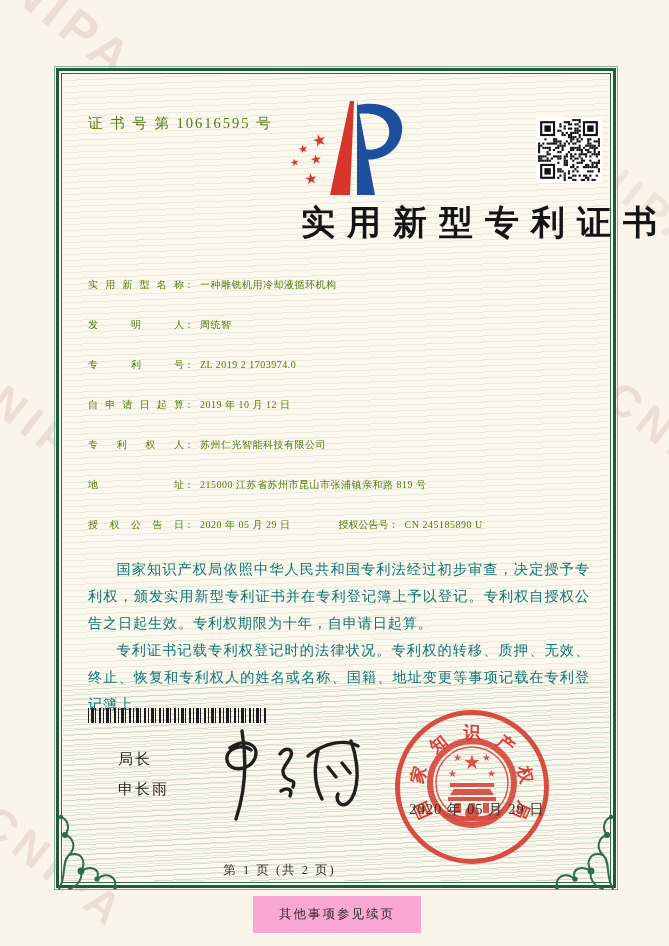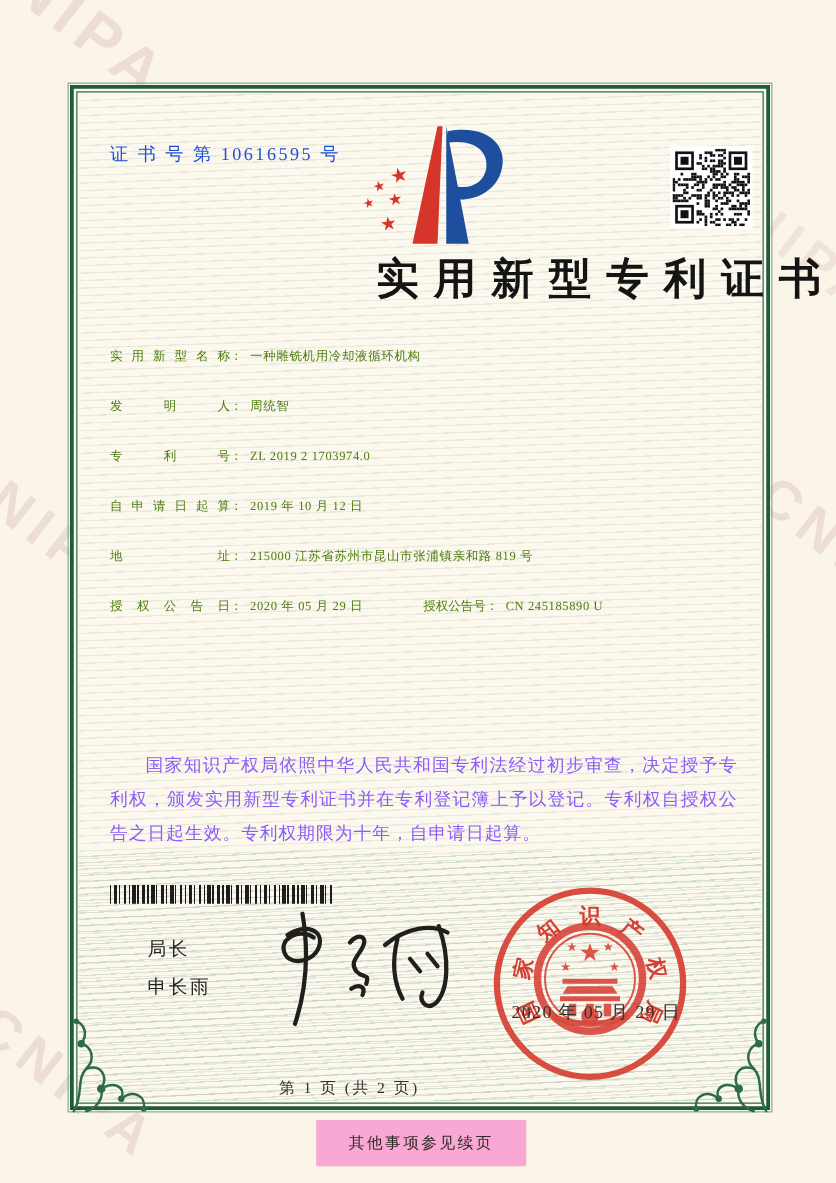--- a/index.html
+++ b/index.html
@@ -26,40 +26,40 @@
   .guilloche{position:absolute;inset:4px;
       background:repeating-linear-gradient(178deg,rgba(146,180,152,0) 0 5px,rgba(146,180,152,0.20) 5px 6px);}
   .guilloche-low{position:absolute;left:4px;right:4px;bottom:4px;height:200px;
       background:repeating-linear-gradient(177deg,rgba(140,176,148,0) 0 4px,rgba(140,176,148,0.33) 4px 5px);}
 
   .corner-flourish{position:absolute;z-index:4;}
   .cf-left{left:-6px;bottom:-10px;}
   .cf-right{right:-6px;bottom:-10px;transform:scaleX(-1);}
 
   
-  .cert-number{position:absolute;left:88px;top:114px;font-size:14.5px;color:#1d4ed8;
+  .cert-number{position:absolute;left:88px;top:114px;font-size:14.5px;color:#4d7c0f;
       letter-spacing:2px;z-index:5;}
   .logo{position:absolute;left:288px;top:98px;z-index:5;}
   .qr{position:absolute;left:536px;top:117px;width:66px;height:66px;background:#fff;
       padding:2px;box-sizing:border-box;z-index:5;}
   .doc-title{position:absolute;left:0;right:0;top:200px;text-align:right;font-size:34px;
       font-weight:bold;color:#141414;letter-spacing:12px;text-indent:12px;z-index:5;}
 
   
   .fields{position:absolute;left:88px;top:278px;width:500px;z-index:5;}
   .f-row{height:22px;margin-bottom:18px;font-size:10px;color:#4d7c0f;white-space:nowrap;}
   .f-label{display:inline-block;width:96px;text-align:justify;text-align-last:justify;
       vertical-align:top;}
   .f-colon{display:inline-block;margin-right:6px;}
   .f-value{letter-spacing:0.5px;}
   .f-pair2{margin-left:48px;}
 
   
   .paragraphs{position:absolute;left:88px;top:556px;width:502px;z-index:5;
-      font-size:14.2px;line-height:27px;color:#8b5cf6;text-align:justify;letter-spacing:0.8px;margin-top:44px;}
+      font-size:14.2px;line-height:27px;color:#0f766e;text-align:justify;letter-spacing:0.8px;}
   .paragraphs p{margin:0;text-indent:2em;}
 
   
   .barcode{position:absolute;left:88px;top:708px;width:178px;height:15px;z-index:5;
       background:repeating-linear-gradient(90deg,#1c1c1c 0 1px,transparent 1px 3px,
       #1c1c1c 3px 6px,transparent 6px 7px,#1c1c1c 7px 8px,transparent 8px 11px,
       #1c1c1c 11px 13px,transparent 13px 15px);}
 
   
   .officer{position:absolute;left:118px;top:750px;z-index:5;
@@ -428,29 +428,33 @@
     <div class="f-row">
       <span class="f-label">发明人</span><span class="f-colon">：</span><span class="f-value">周统智</span>
     </div>
     <div class="f-row">
       <span class="f-label">专利号</span><span class="f-colon">：</span><span class="f-value">ZL 2019 2 1703974.0</span>
     </div>
     <div class="f-row">
       <span class="f-label">自申请日起算</span><span class="f-colon">：</span><span class="f-value">2019 年 10 月 12 日</span>
     </div>
     <div class="f-row">
+      <span class="f-label">专利权人</span><span class="f-colon">：</span><span class="f-value">苏州仁光智能科技有限公司</span>
+    </div>
+    <div class="f-row">
       <span class="f-label">地址</span><span class="f-colon">：</span><span class="f-value">215000 江苏省苏州市昆山市张浦镇亲和路 819 号</span>
     </div>
     <div class="f-row">
       <span class="f-label">授权公告日</span><span class="f-colon">：</span><span class="f-value">2020 年 05 月 29 日</span><span class="f-pair2"><span>授权公告号</span><span class="f-colon">：</span><span class="f-value">CN 245185890 U</span></span>
     </div>
   </div>
 
   <div class="paragraphs">
     <p>国家知识产权局依照中华人民共和国专利法经过初步审查，决定授予专利权，颁发实用新型专利证书并在专利登记簿上予以登记。专利权自授权公告之日起生效。专利权期限为十年，自申请日起算。</p>
+    <p>专利证书记载专利权登记时的法律状况。专利权的转移、质押、无效、终止、恢复和专利权人的姓名或名称、国籍、地址变更等事项记载在专利登记簿上。</p>
   </div>
 
   <div class="barcode"></div>
 
   <div class="officer">
     <div>局长</div>
     <div>申长雨</div>
   </div>
 
   <svg class="signature" width="180" height="100" viewBox="0 0 180 100">

